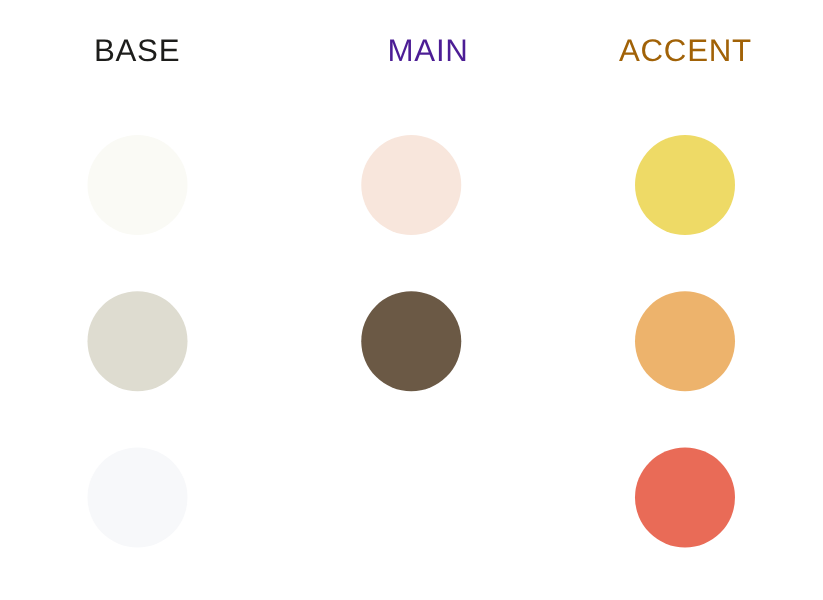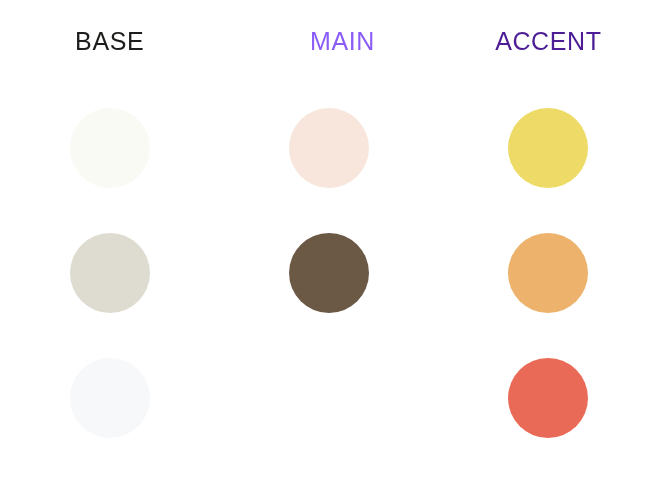--- a/index.html
+++ b/index.html
@@ -82,24 +82,24 @@
 </head>
 <body style="background: rgb(255, 255, 255);">
 
 <div class="palette">
 
   <div class="headers">
     <div class="header-cell">
       <span class="header-label" style="color: rgb(29, 29, 27);">BASE</span>
     </div>
     <div class="header-cell">
-      <span class="header-label" style="color: #8b5cf6; margin-left: 27px;">MAIN</span>
+      <span class="header-label" style="color: #4c1d95; margin-left: 27px;">MAIN</span>
     </div>
     <div class="header-cell">
-      <span class="header-label" style="color: #4c1d95;">ACCENT</span>
+      <span class="header-label" style="color: #a16207;">ACCENT</span>
     </div>
   </div>
 
   <div class="grid">
 
     <div class="grid-row">
       <div class="grid-cell">
         <div class="swatch" style="background: rgb(250, 250, 245);"></div>
       </div>
       <div class="grid-cell">

